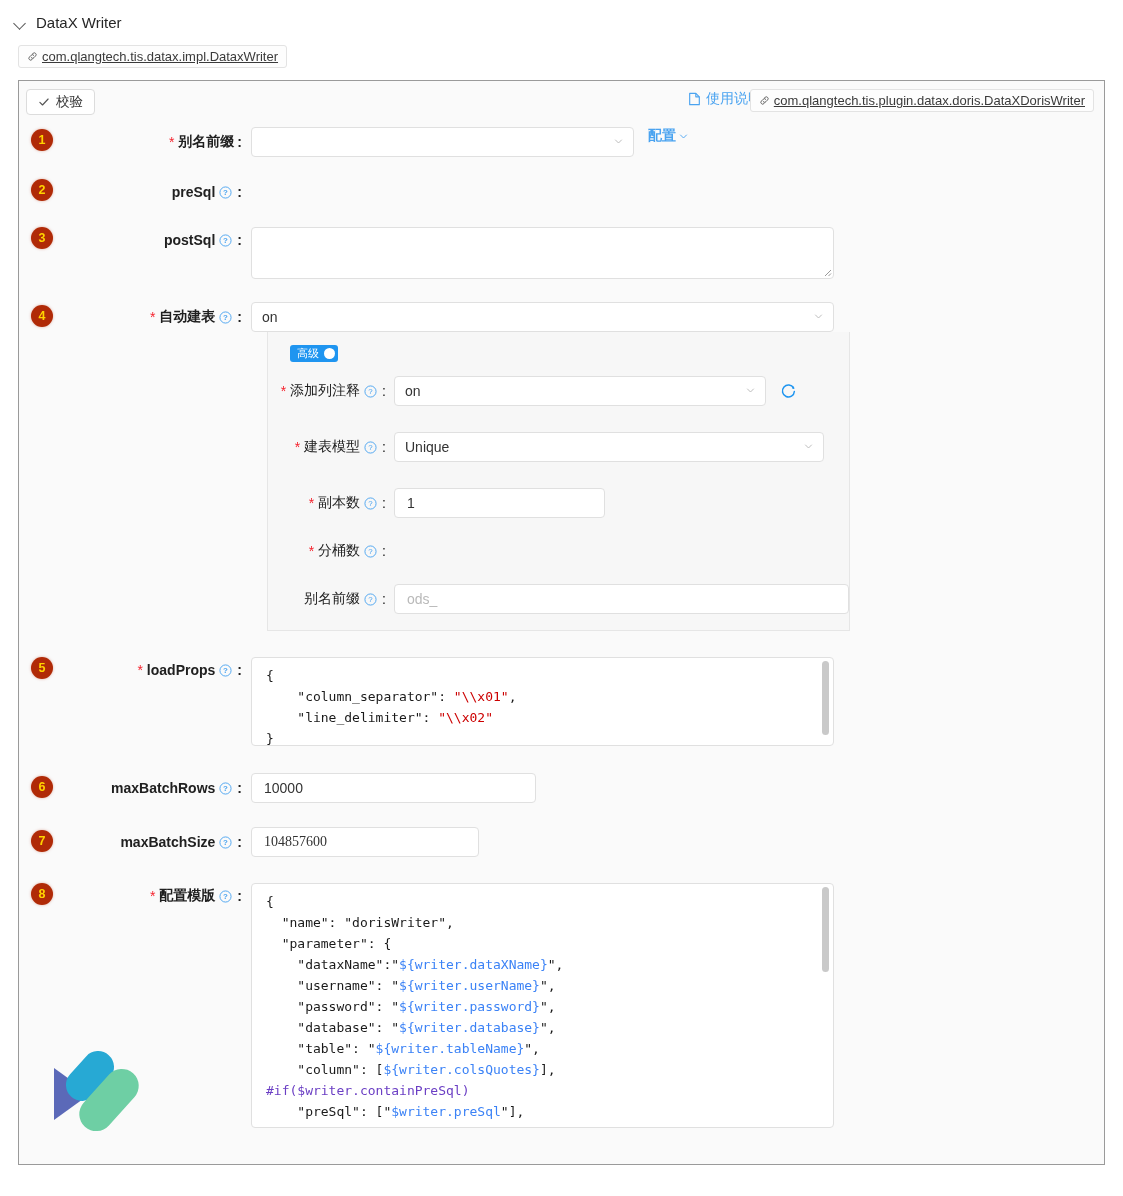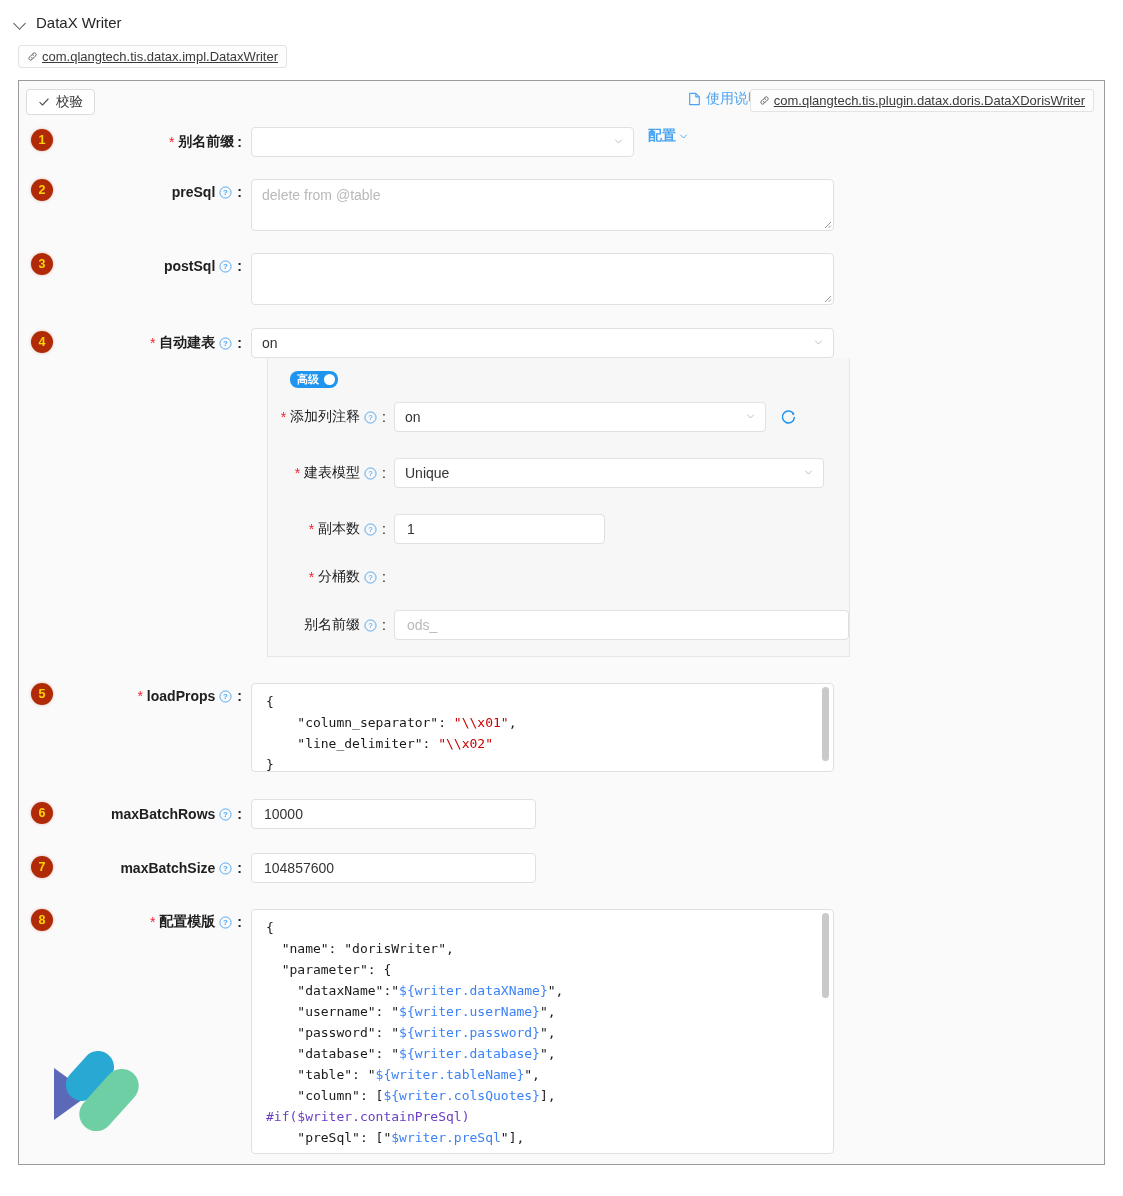--- a/index.html
+++ b/index.html
@@ -159,24 +159,23 @@
     border: 1px solid #e6e6e6;
     border-top: none;
     background: #f7f7f7;
     width: 583px;
     margin-left: 248px;
     padding: 12px 0 16px 0;
   }
   .switch-pill {
     margin-left: 22px;
     display: inline-flex; align-items: center; gap: 5px;
-    background: #1f95f0; border-radius: 8px;
+    background: #1f95f0; border-radius: 3px;
     padding: 2px 3px 2px 7px; height: 17px;
     cursor: pointer;
-    font-weight: bold;
   }
   .switch-pill .sw-txt { color: #fff; font-size: 11px; line-height: 13px; }
   .switch-pill .knob {
     width: 11px; height: 11px; border-radius: 50%; background: #fff;
     flex: none;
   }
   .nrow { display: flex; align-items: center; margin-top: 14px; }
   .nlbl {
     width: 126px; flex: none; text-align: right; padding-right: 8px;
     font-size: 14px; color: #202020;
@@ -285,26 +284,20 @@
   <div class="row" style="margin-top:22px;">
     <span class="badge" style="top:0px;">2</span>
     <span class="lbl" style="height:26px;">
       <span>preSql</span>
       <svg class="qm" viewBox="0 0 14 14">
         <circle cx="7" cy="7" r="6" fill="none" stroke="#4aa3f0" stroke-width="1"></circle>
         <text x="7" y="10.2" font-size="8.5" fill="#4aa3f0" text-anchor="middle" font-family="Liberation Sans, sans-serif">?</text>
       </svg>
       <span class="colon">:</span>
     </span>
-    <div class="textarea-box" style="width:583px;height:52px;">
-      <textarea placeholder="delete from @table" style=""></textarea>
-      <svg class="resize-grip" viewBox="0 0 12 12">
-        <path d="M11 5 L5 11 M11 8.5 L8.5 11" stroke="#999" stroke-width="1" fill="none"></path>
-      </svg>
-    </div>
   </div>
 
   <div class="row" style="margin-top:22px;">
     <span class="badge" style="top:0px;">3</span>
     <span class="lbl" style="height:26px;">
       <span>postSql</span>
       <svg class="qm" viewBox="0 0 14 14">
         <circle cx="7" cy="7" r="6" fill="none" stroke="#4aa3f0" stroke-width="1"></circle>
         <text x="7" y="10.2" font-size="8.5" fill="#4aa3f0" text-anchor="middle" font-family="Liberation Sans, sans-serif">?</text>
       </svg>
@@ -467,21 +460,21 @@
   <div class="row" style="margin-top:24px;">
     <span class="badge" style="top:3px;">7</span>
     <span class="lbl" style="height:30px;">
       <span>maxBatchSize</span>
       <svg class="qm" viewBox="0 0 14 14">
         <circle cx="7" cy="7" r="6" fill="none" stroke="#4aa3f0" stroke-width="1"></circle>
         <text x="7" y="10.2" font-size="8.5" fill="#4aa3f0" text-anchor="middle" font-family="Liberation Sans, sans-serif">?</text>
       </svg>
       <span class="colon">:</span>
     </span>
-    <div class="text-input" style="width:285px;">
+    <div class="text-input" style="width:228px;font-family:Liberation Serif, serif;">
       <input value="104857600" style="">
     </div>
   </div>
 
   <div class="row" style="margin-top:26px;">
     <span class="badge" style="top:0px;">8</span>
     <span class="lbl" style="height:26px;">
       <span class="req">*</span>
       <span>配置模版</span>
       <svg class="qm" viewBox="0 0 14 14">

